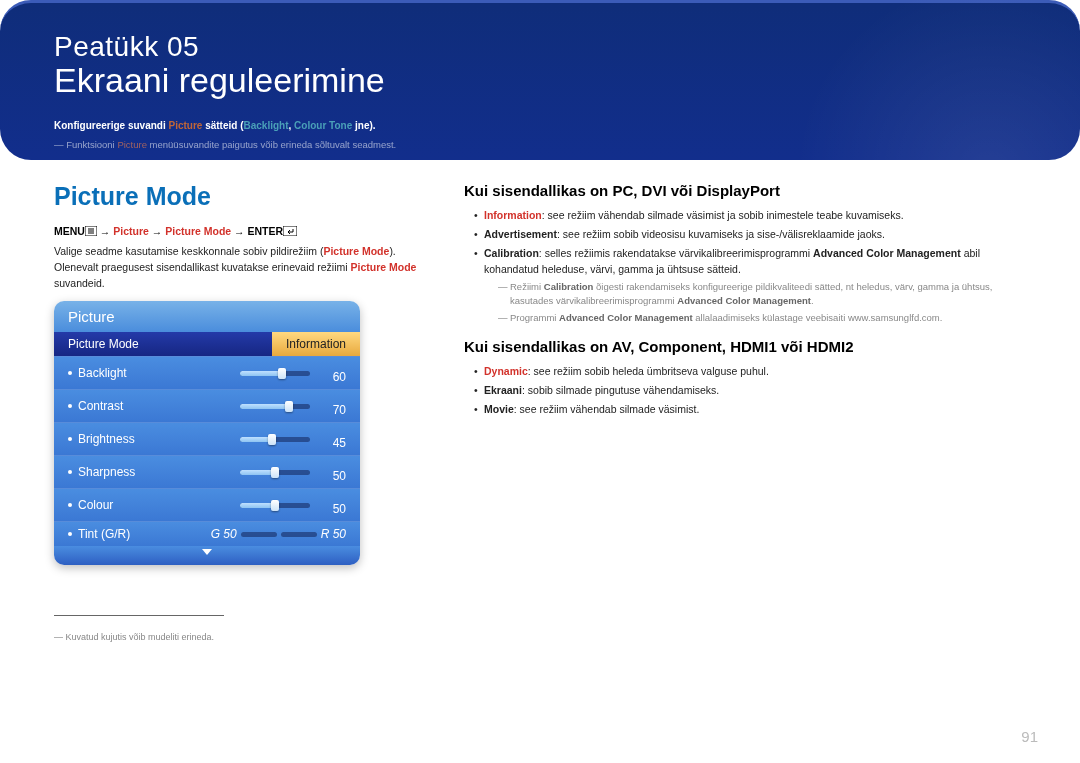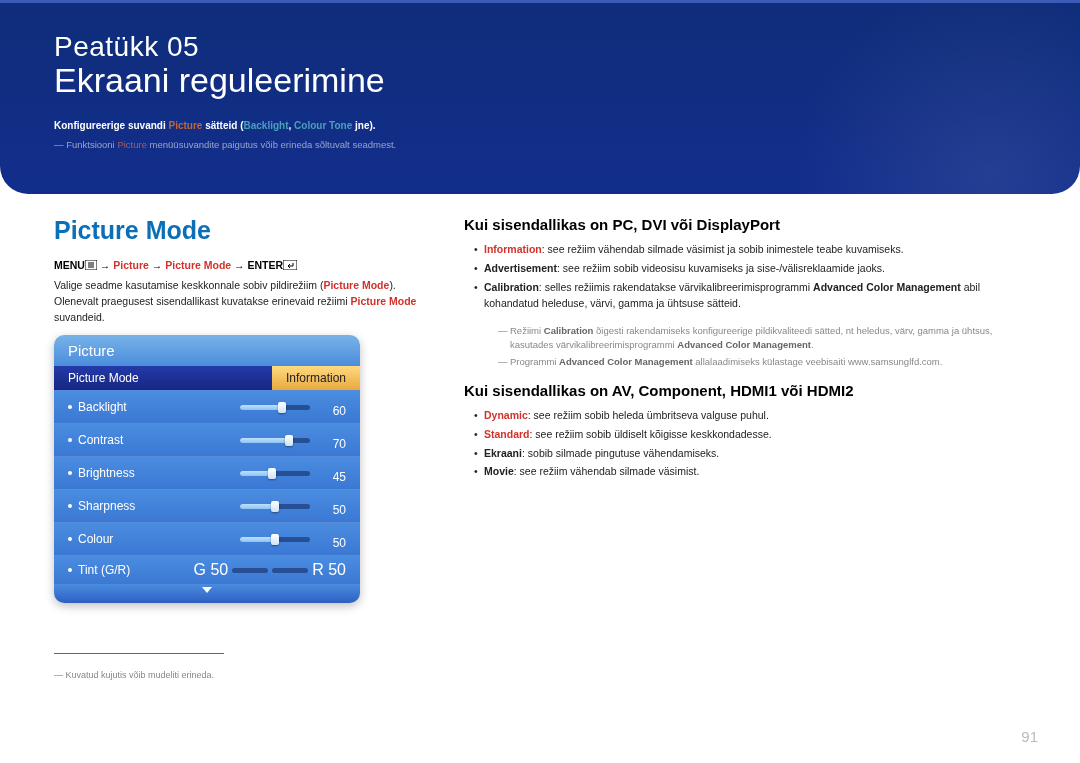--- a/index.html
+++ b/index.html
@@ -6,27 +6,28 @@
   body {
     width: 1080px;
     height: 763px;
     font-family: Arial, Helvetica, sans-serif;
     background: #fff;
     position: relative;
     overflow: hidden;
   }
   .header-band {
     background: linear-gradient(180deg, #0f2d7a 0%, #122e8c 100%);
-    height: 194px;
+    height: 160px;
     color: #fff;
     padding: 28px 54px 0 54px;
     position: relative;
     border-bottom-left-radius: 28px;
     border-bottom-right-radius: 28px;
     border-top: 3px solid #3b5bb8;
+    border-radius: 31px;
   }
   .header-band::before {
     content: "";
     position: absolute;
     right: -140px;
     top: -60px;
     width: 460px;
     height: 460px;
     background: radial-gradient(circle at center, rgba(255,255,255,0.08) 0%, rgba(255,255,255,0) 60%);
     border-radius: 50%;
@@ -148,21 +149,21 @@
     top: -3px;
     width: 8px; height: 11px;
     background: linear-gradient(180deg, #fff 0%, #cce3f8 100%);
     border-radius: 2px;
     box-shadow: 0 1px 2px rgba(0,0,0,0.4);
   }
   .osd-row .val { width: 26px; text-align: right; font-size: 12px; margin-top: 8px; }
   .osd-row.tint .tint-seg {
     display: flex; align-items: center; gap: 4px;
   }
-  .osd-row.tint .tint-label { font-size: 16px; }
+  .osd-row.tint .tint-label { font-size: 12px; font-style: italic; }
   .osd-row.tint .tint-bar {
     width: 36px; height: 5px; border-radius: 3px;
     background: rgba(0,0,40,0.4);
     position: relative;
   }
   .osd-row.tint .tint-bar.green .knob { background: linear-gradient(180deg,#b8f2c0,#5ec96e); }
   .osd-row.tint .tint-bar.red   .knob { background: linear-gradient(180deg,#f2b8b8,#d86464); }
   .osd-row.tint .tint-bar .knob { left: 50%; transform: translateX(-50%); }
   .osd-arrow {
     background: linear-gradient(180deg, #4a8de0 0%, #2e5fc2 100%);
@@ -208,21 +209,21 @@
     top: 0;
   }
   .bullets .term { font-weight: 700; }
   .bullets .red-term { font-weight: 700; color: #d2322b; }
   .sub-dash {
     list-style: none;
     padding-left: 14px;
     font-size: 9.5px;
     color: #888;
     line-height: 1.5;
-    margin-top: 12px;
+    margin-top: 2px;
   }
   .sub-dash li {
     position: relative;
     padding-left: 12px;
     margin-bottom: 2px;
   }
   .sub-dash li::before {
     content: "―";
     position: absolute;
     left: 0;
@@ -357,20 +358,19 @@
         <li><span class="term">Advertisement</span><span>: see režiim sobib videosisu kuvamiseks ja sise-/välisreklaamide jaoks.</span></li>
         <li><span class="term">Calibration</span><span>: selles režiimis rakendatakse värvikalibreerimisprogrammi </span><span class="term">Advanced Color Management</span><span> abil kohandatud heleduse, värvi, gamma ja ühtsuse sätteid.</span><ul class="sub-dash">
             <li><span>Režiimi </span><span class="bold">Calibration</span><span> õigesti rakendamiseks konfigureerige pildikvaliteedi sätted, nt heledus, värv, gamma ja ühtsus, kasutades värvikalibreerimisprogrammi </span><span class="bold">Advanced Color Management</span><span>.</span></li>
             <li><span>Programmi </span><span class="bold">Advanced Color Management</span><span> allalaadimiseks külastage veebisaiti www.samsunglfd.com.</span><span></span></li>
           </ul></li>
       </ul>
 
     <h3 class="second">Kui sisendallikas on AV, Component, HDMI1 või HDMI2</h3>
     <ul class="bullets" id="bullets2">
         <li><span class="red-term">Dynamic</span><span>: see režiim sobib heleda ümbritseva valguse puhul.</span></li>
-        <li><span class="red-term">Standard</span><span>: see režiim sobib üldiselt kõigisse keskkondadesse.</span></li>
         <li><span class="term">Ekraani</span><span>: sobib silmade pingutuse vähendamiseks.</span></li>
         <li><span class="term">Movie</span><span>: see režiim vähendab silmade väsimist.</span></li>
       </ul>
   </div>
 </div>
 
 <div class="page-num">91</div>
 
 </body></html>

